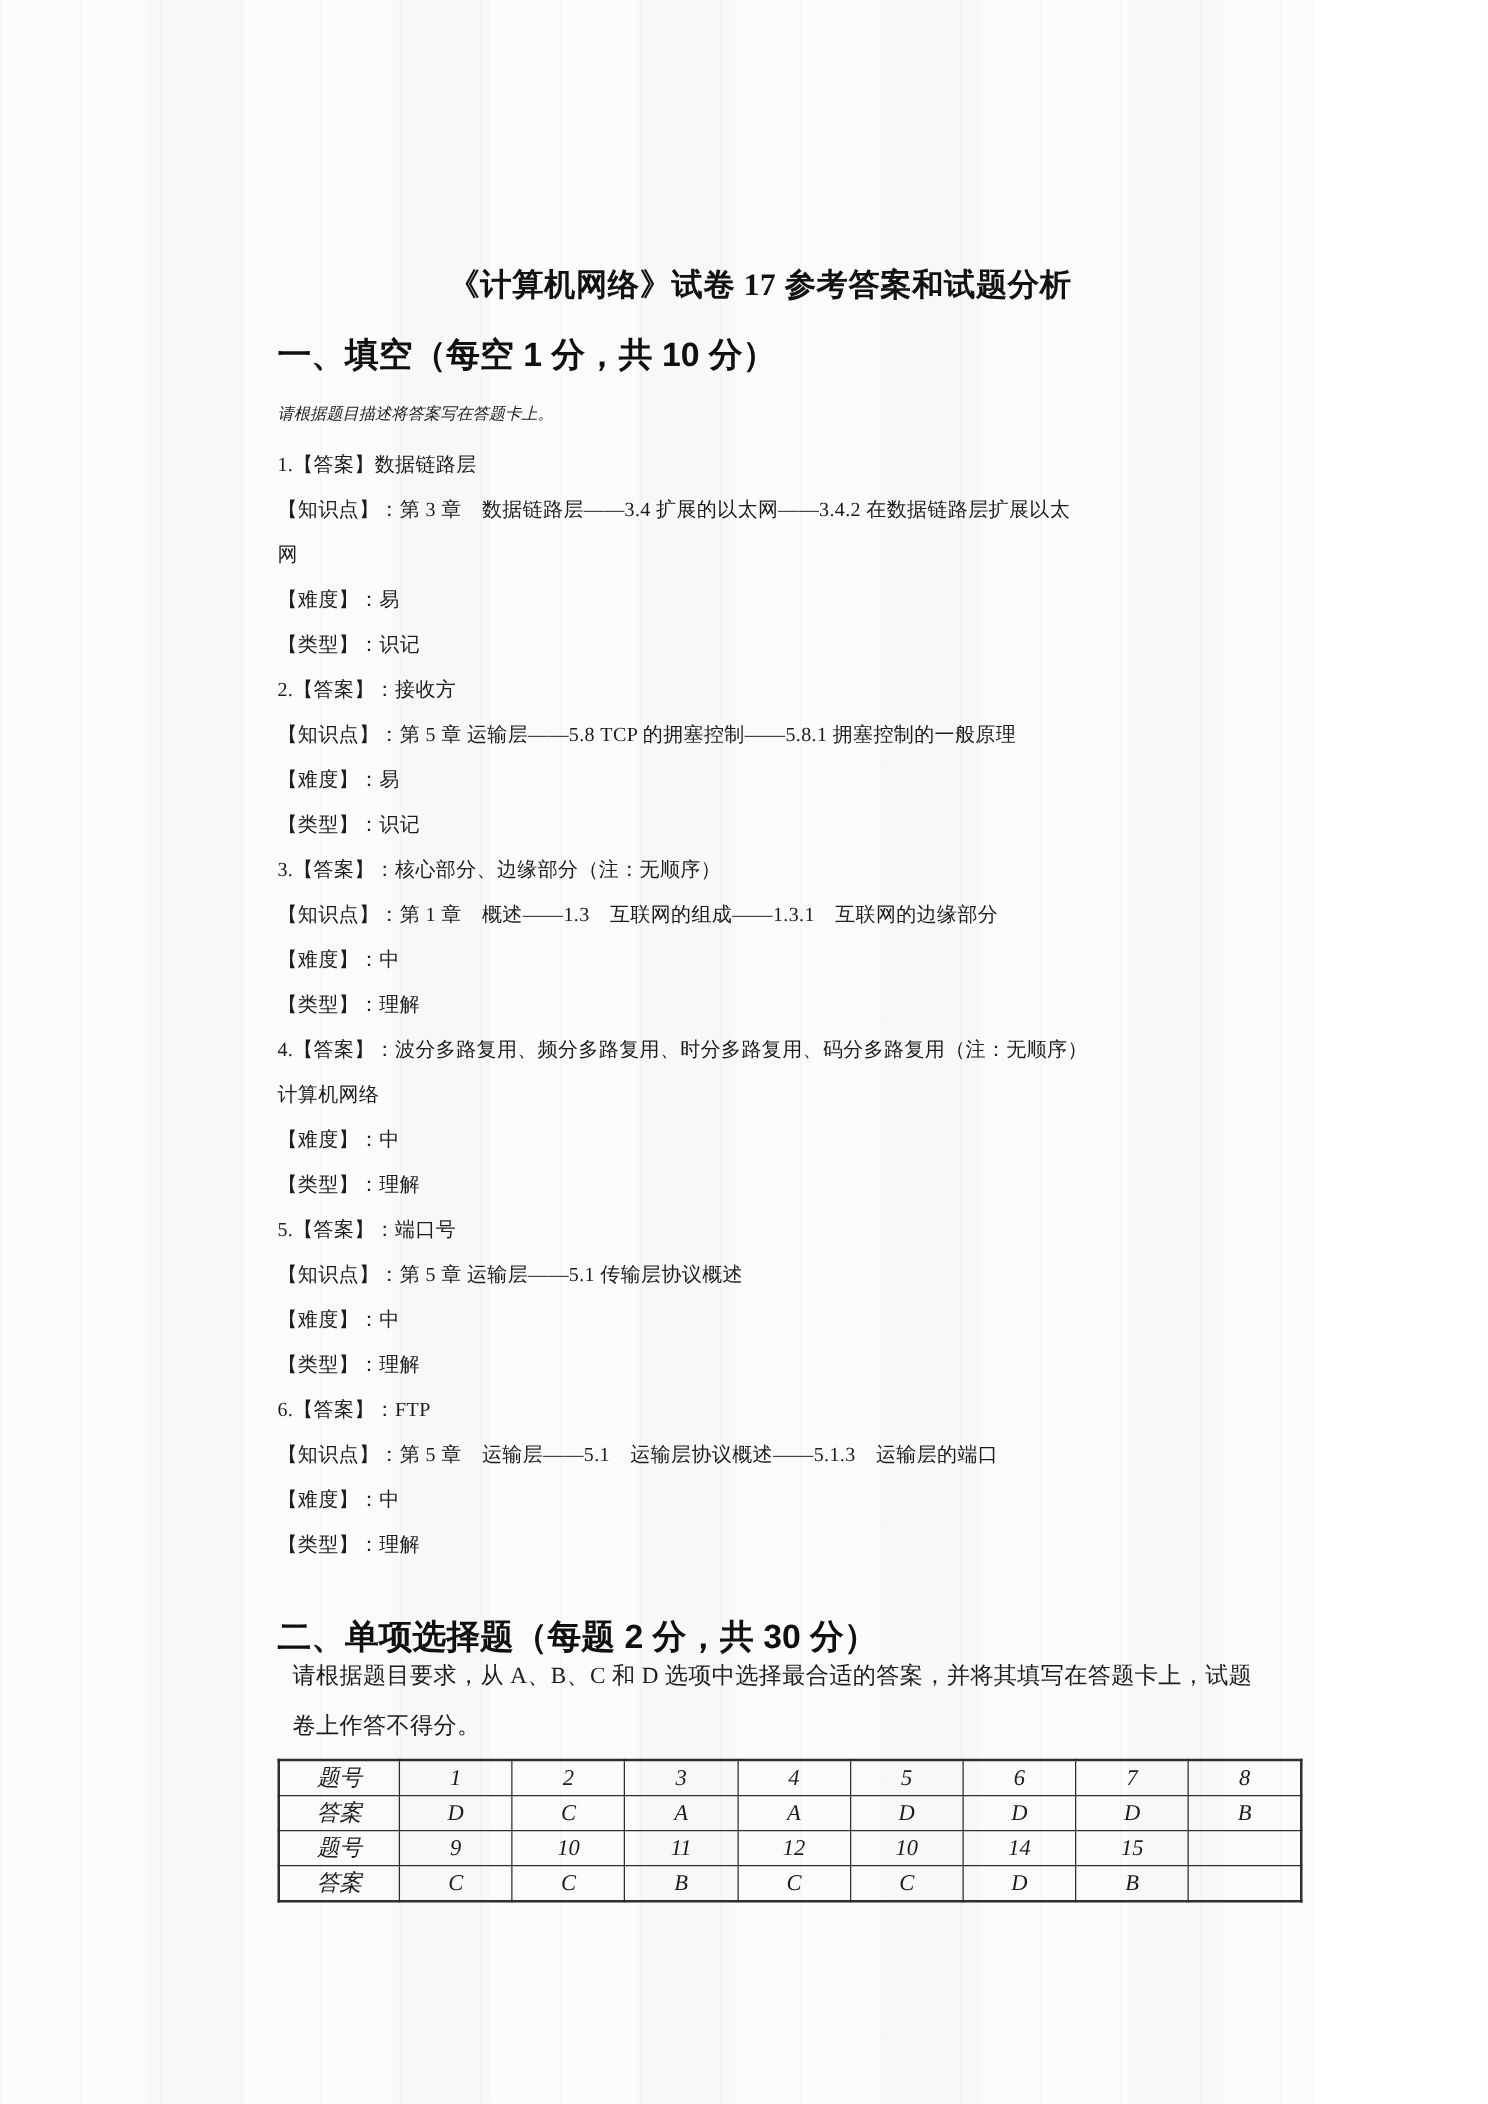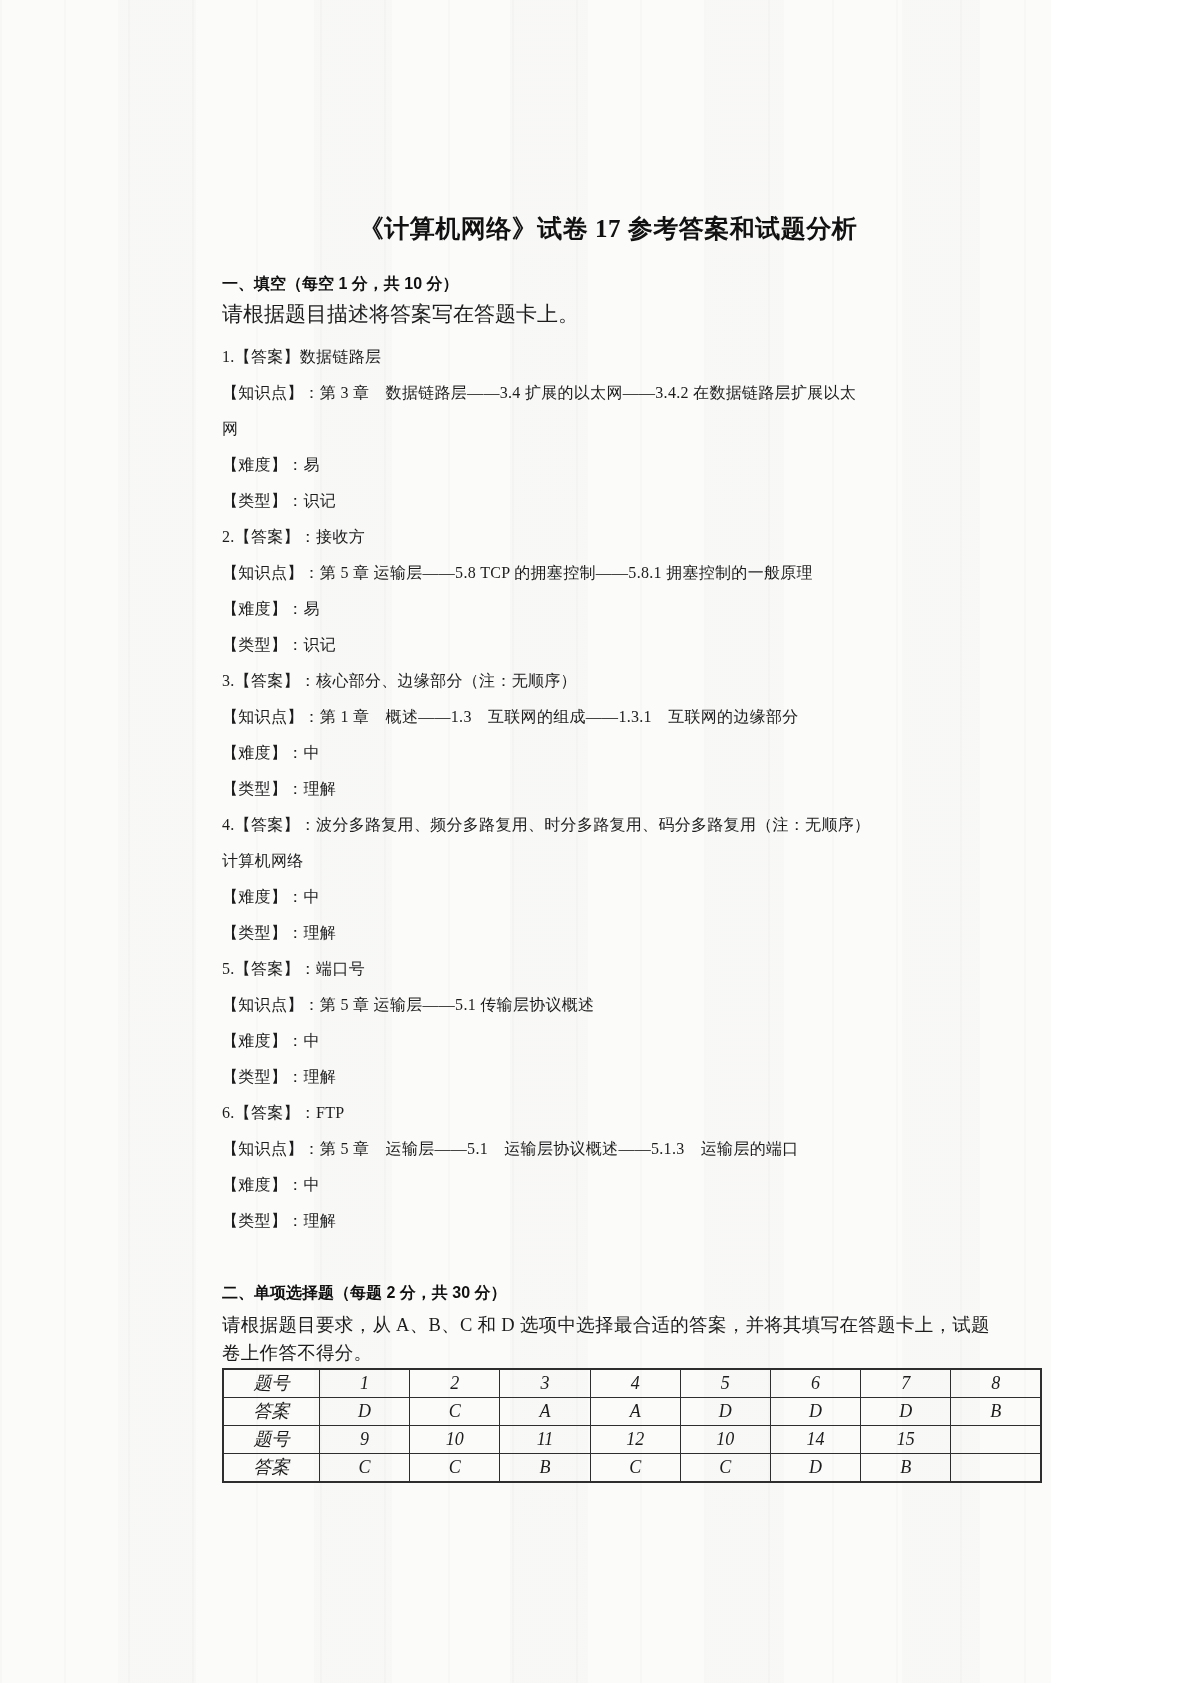--- a/index.html
+++ b/index.html
@@ -33,44 +33,45 @@
     line-height: 31px;
     font-weight: bold;
     letter-spacing: 0.5px;
     color: #111;
     white-space: nowrap;
   }
   .sec-heading {
     margin: 0;
     font-family: "Liberation Sans", sans-serif;
     font-weight: bold;
-    font-size: 16px;
+    font-size: 27px;
     line-height: 26px;
     color: #101010;
     white-space: nowrap;
   }
   .s1-heading { margin-top: 27px; }
   .s2-heading { margin-top: 46px; }
   .instruction {
-    margin: 4px 0 0 0;
-    font-size: 21px;
+    margin: 20px 0 0 0;
+    font-size: 13px;
     line-height: 27px;
     white-space: nowrap;
+    font-style: italic;
   }
   .qblock { margin: 0; padding: 0; }
   .qblock-first { margin-top: 15px; }
   .qline {
     margin: 0 0 9px 0;
     font-size: 16px;
     line-height: 27px;
     letter-spacing: 0.3px;
     white-space: nowrap;
   }
   .instr2 {
-    margin: 0;
+    margin: 12px;
     font-size: 18.5px;
     line-height: 28px;
     letter-spacing: 0.3px;
     white-space: nowrap;
   }
   .instr2-first { margin-top: 5px; }
   table.answer-table {
     margin-top: 1px;
     border-collapse: collapse;
     table-layout: fixed;

